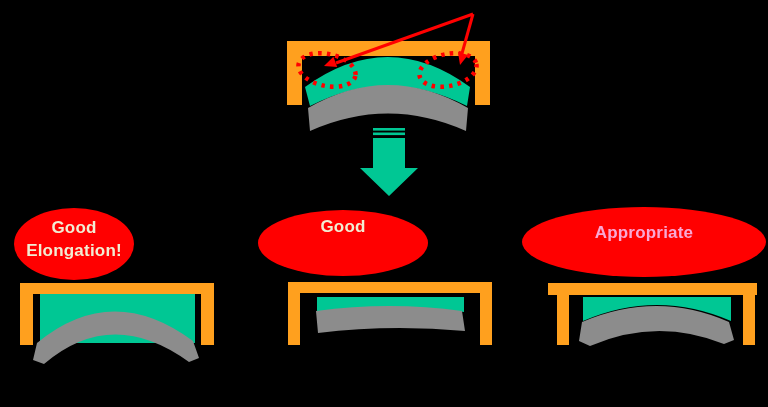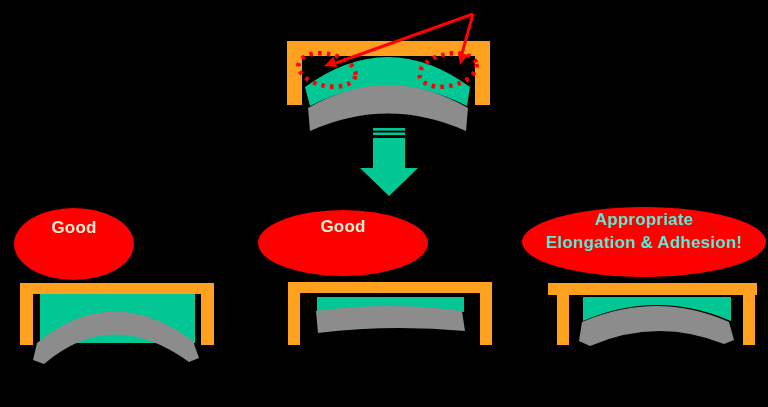--- a/index.html
+++ b/index.html
@@ -70,24 +70,24 @@
       <path d="M582,322 Q657,290 729,322 L734,340 L724,344 Q657,317 590,346 L579,341 Z" fill="#8C8C8C"></path>
     </g>
 
     <ellipse cx="74" cy="244" rx="60" ry="36" fill="#FF0000"></ellipse>
     <ellipse cx="343" cy="243" rx="85" ry="33" fill="#FF0000"></ellipse>
     <ellipse cx="644" cy="242" rx="122" ry="35" fill="#FF0000"></ellipse>
   </svg>
 
   <div class="bubble-label" style="left: 2px; top: 216px; width: 144px; color: rgb(242, 237, 211);">
     <div>Good</div>
+    <div>Elongation!</div>
   </div>
 
   <div class="bubble-label" style="left: 256px; top: 215px; width: 174px; color: rgb(242, 237, 211);">
     <div>Good</div>
   </div>
 
-  <div class="bubble-label" style="left: 520px; top: 208px; width: 248px; color: #5eead4;">
+  <div class="bubble-label" style="left: 520px; top: 221px; width: 248px; color: #f9a8d4;">
     <div>Appropriate</div>
-    <div>Elongation &amp; Adhesion!</div>
   </div>
 
 </div>
 
 </body></html>

